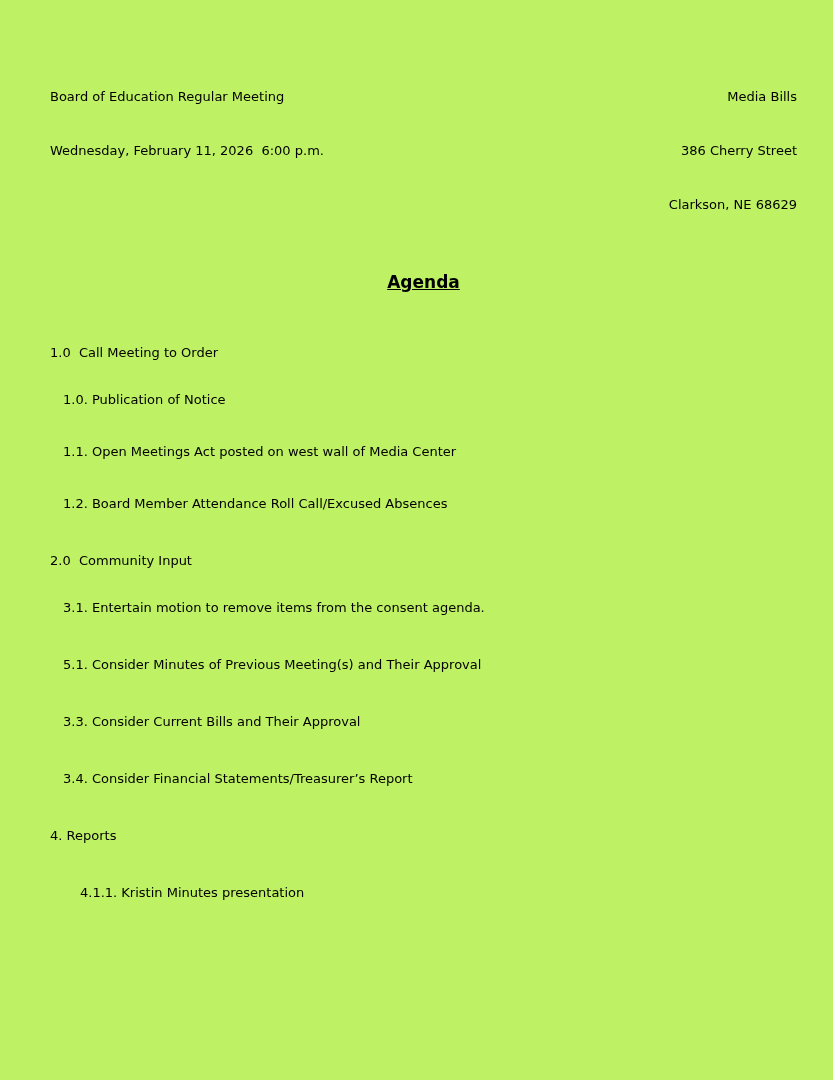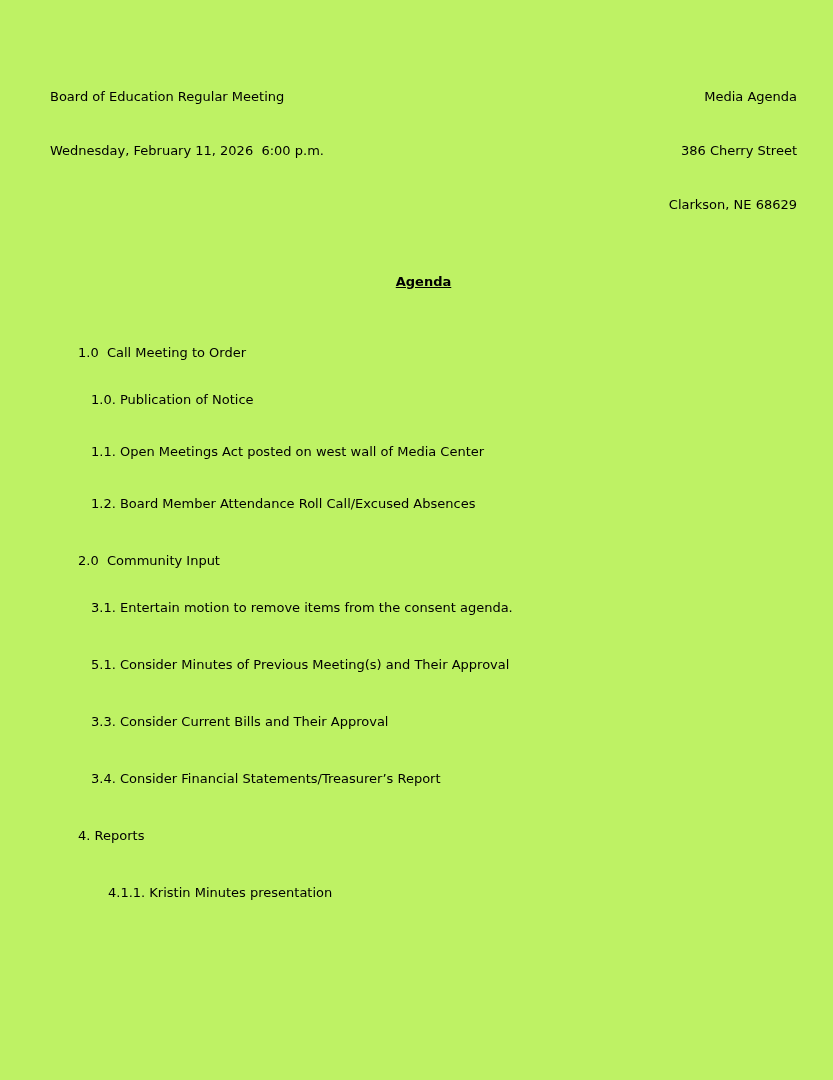--- a/index.html
+++ b/index.html
@@ -24,51 +24,51 @@
     align-items: flex-start;
     font-size: 13px;
     line-height: 18px;
     white-space: pre-wrap;
   }
   .doc-header .left  { text-align: left; }
   .doc-header .right { text-align: right; }
   .doc-title {
     margin-top: 23px;
     text-align: center;
-    font-size: 13px;
+    font-size: 17px;
     line-height: 18px;
     font-weight: bold;
   }
   .doc-title span { text-decoration: underline; }
   .agenda-list {
     margin-top: 24px;
     font-size: 13px;
     line-height: 15px;
     white-space: pre-wrap;
   }
-  .item        { margin-top: 12px; margin-left: 28px; }
+  .item        { margin-top: 12px; }
   .item.first  { margin-top: 0; }
   .item.tight  { margin-top: 2px; }
   .item.mid    { margin-top: 7px; }
   .lv0 { padding-left: 0; }
   .lv1 { padding-left: 13px; }
   .lv2 { padding-left: 30px; }
 </style>
 </head>
 <body>
 
 <div class="page">
 
   <div class="doc-header">
     <div class="left">
       <div>Board of Education Regular Meeting</div>
       <div>Wednesday, February 11, 2026  6:00 p.m.</div>
     </div>
     <div class="right">
-      <div>Media Agenda</div>
+      <div>Media Bills</div>
       <div>386 Cherry Street</div>
       <div>Clarkson, NE 68629</div>
     </div>
   </div>
 
   <div class="doc-title">
     <span>Agenda</span>
   </div>
 
   <div class="agenda-list">

